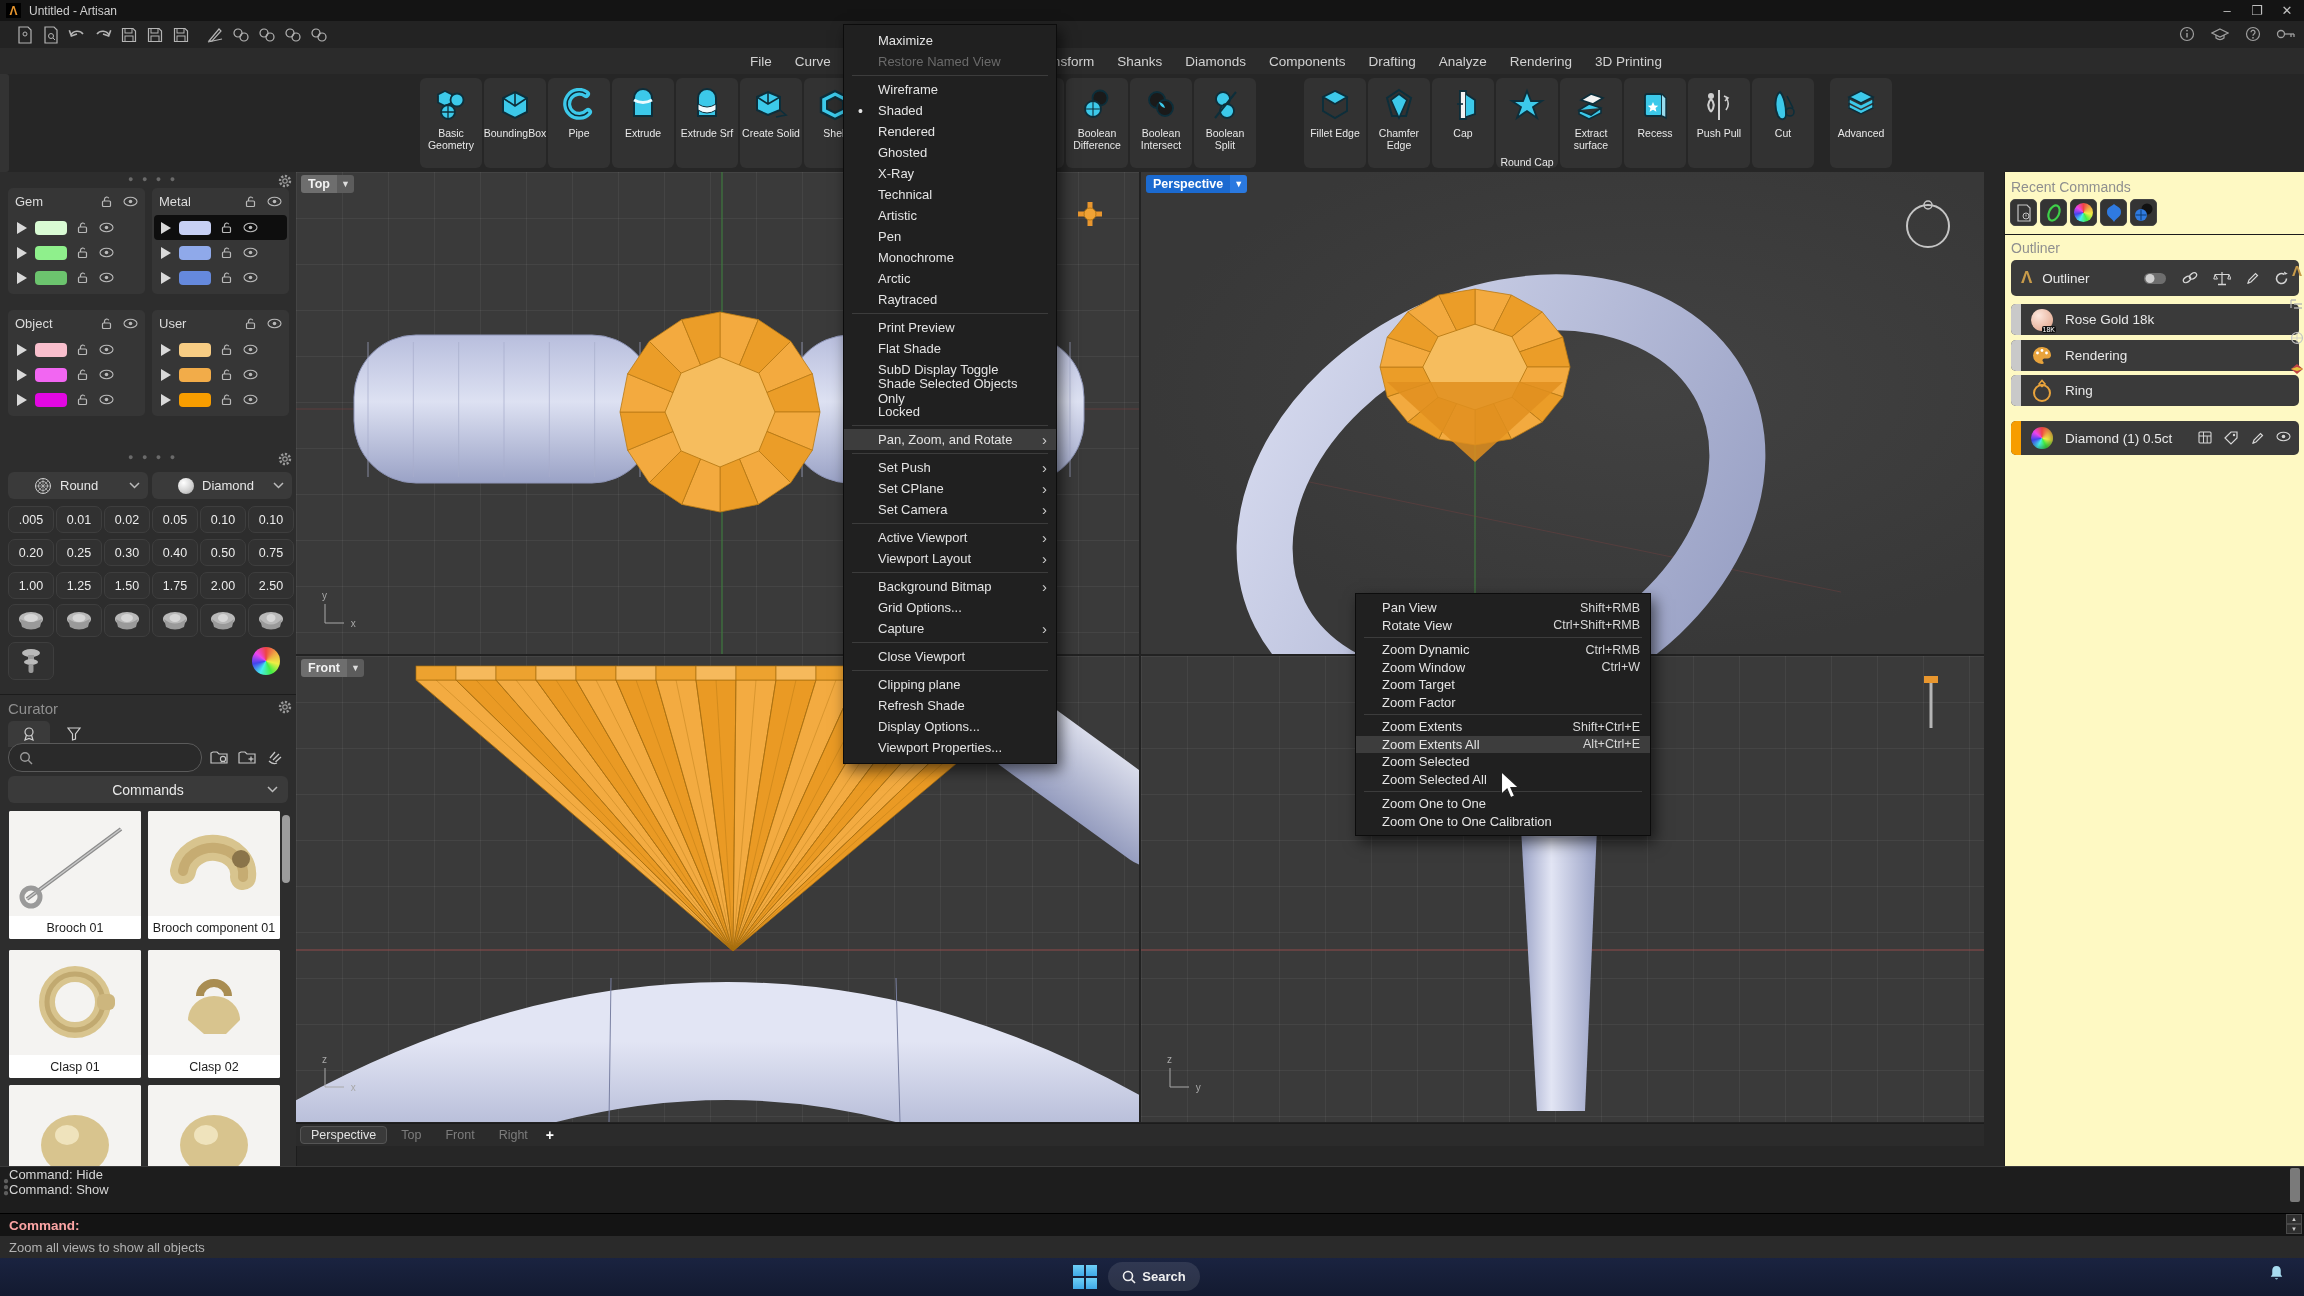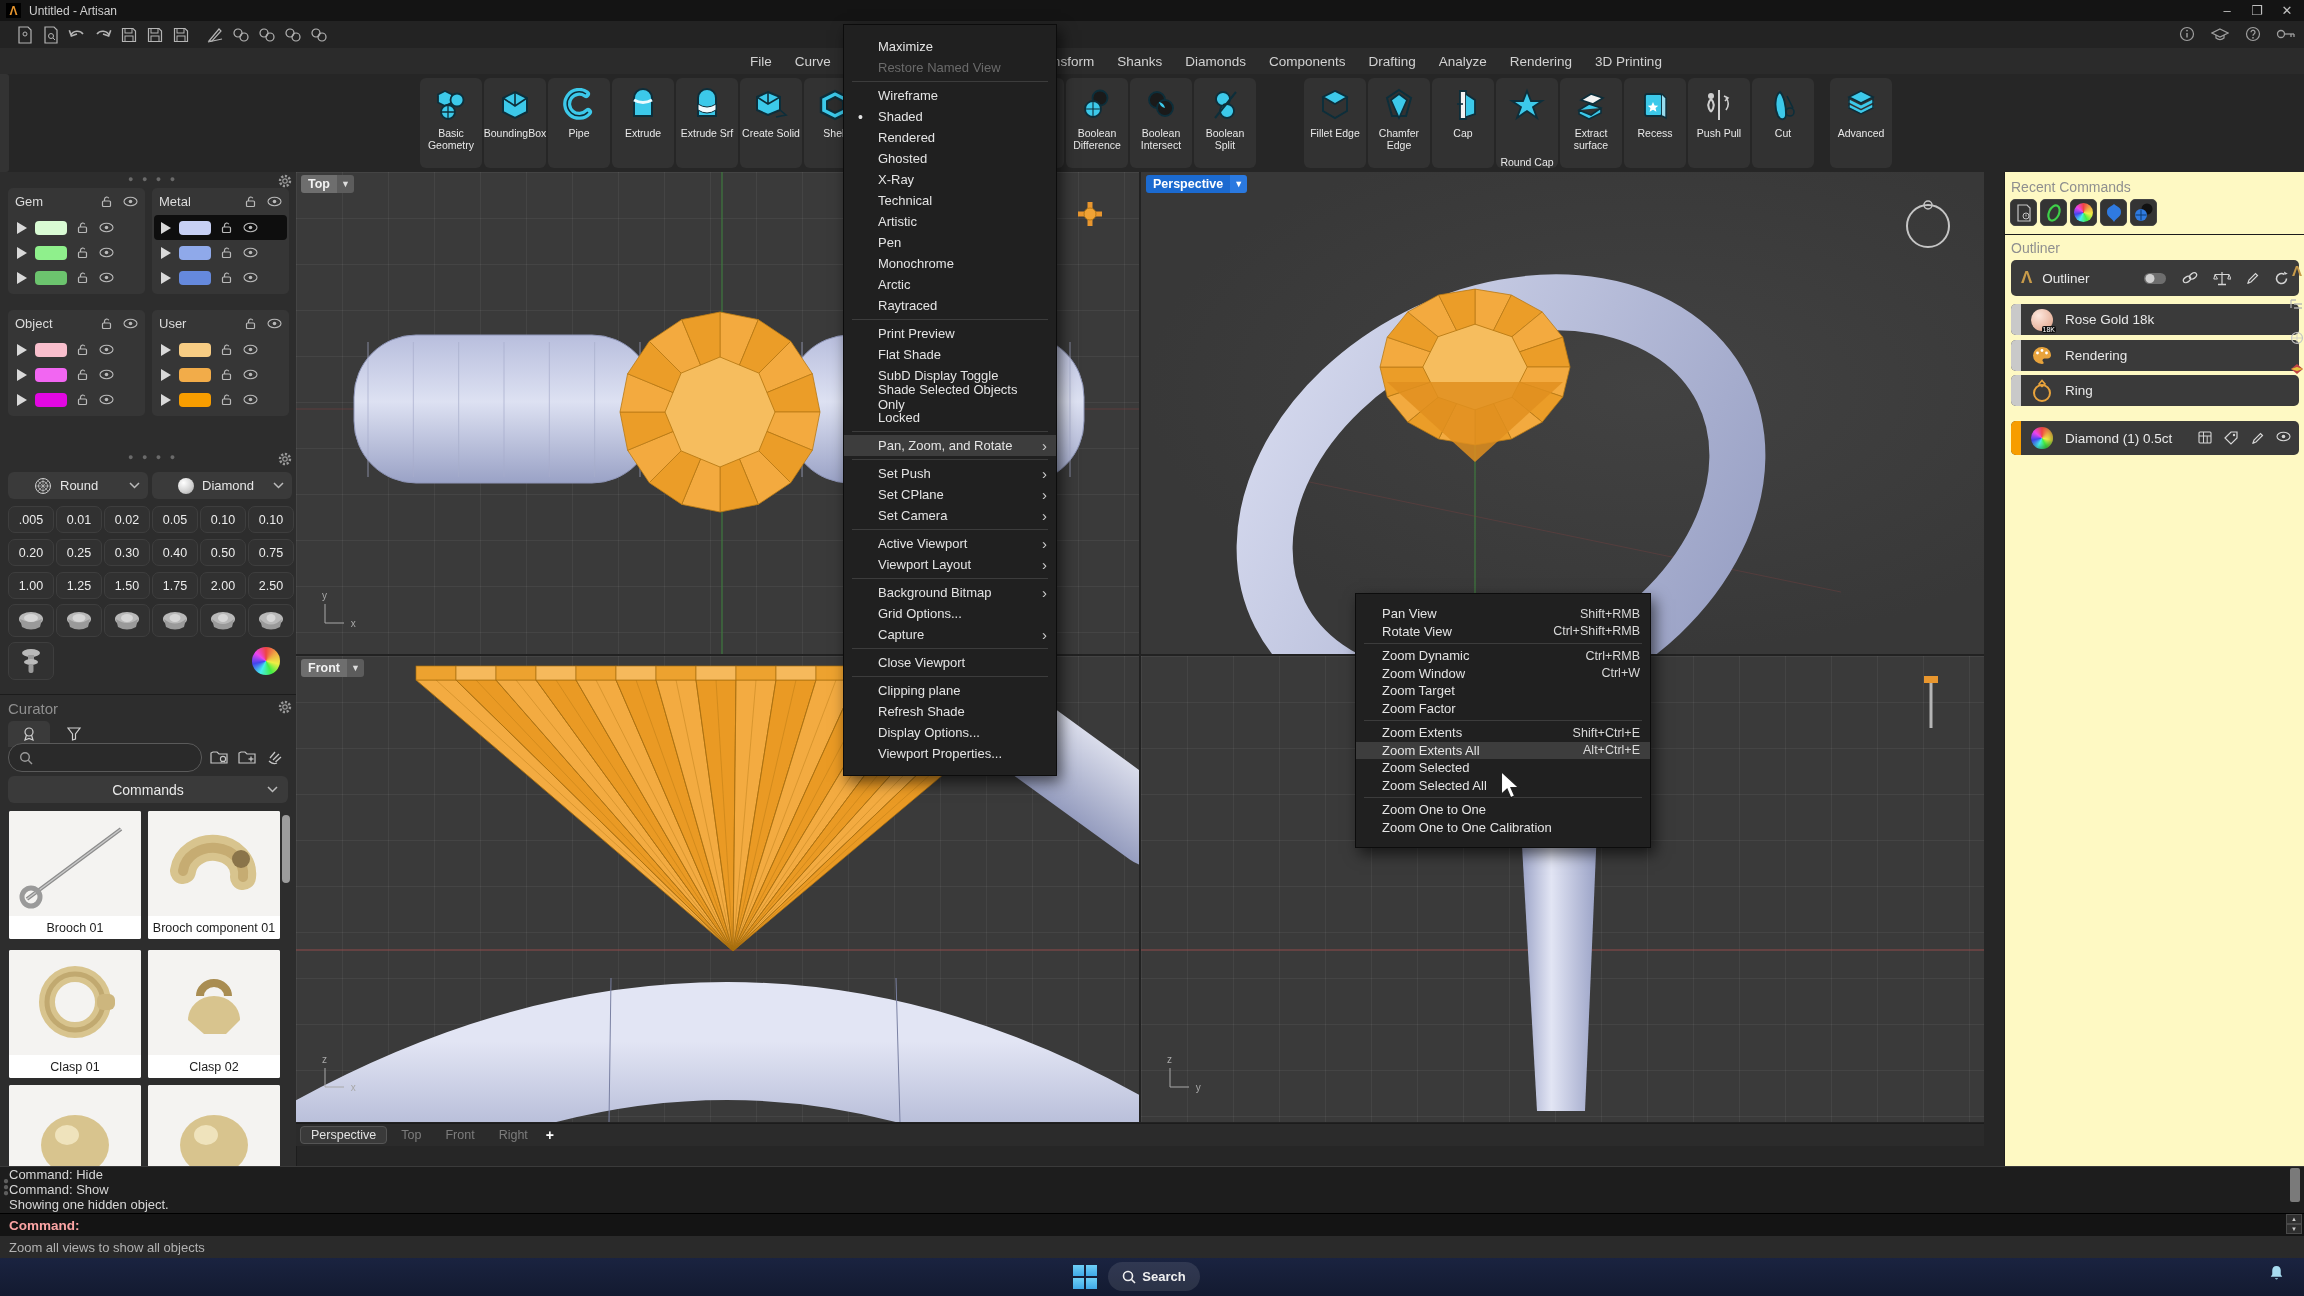--- a/index.html
+++ b/index.html
@@ -85,21 +85,21 @@
   .rp-head{position:absolute;font-size:14px;color:#8f8f8f;}
   .rc-btn{position:absolute;width:25px;height:25px;background:#343434;border:1px solid #454545;border-radius:5px;
           display:flex;align-items:center;justify-content:center;}
   .outl-row{position:absolute;left:6px;width:288px;height:31px;background:#3a3a3a;border-radius:5px;
             display:flex;align-items:center;overflow:hidden;}
   .outl-bar{width:10px;height:31px;background:#c9c9c9;margin-right:10px;flex:none;}
   .outl-bar.orange{background:#f79d00;}
   .outl-lb{font-size:13.5px;color:#e9e9e9;}
   .side-tab{position:absolute;left:2290px;width:14px;display:flex;justify-content:center;color:#b08c3c;}
   
-  .cmenu{position:absolute;background:#202020;border:1px solid #0c0c0c;box-shadow:4px 6px 14px rgba(0,0,0,.6);z-index:40;padding:11px 0;}
+  .cmenu{position:absolute;background:#202020;border:1px solid #0c0c0c;box-shadow:4px 6px 14px rgba(0,0,0,.6);z-index:40;padding:5px 0;}
   .cm-item{height:21px;display:flex;align-items:center;font-size:13px;color:#e4e4e4;padding:0 10px 0 34px;position:relative;}
   .cm-item.hl{background:#3d3d3d;}
   .cm-item.dis{color:#6a6a6a;}
   .cm-bullet{position:absolute;left:14px;font-size:14px;}
   .cm-arrow{position:absolute;right:9px;color:#cdcdcd;font-size:15px;line-height:10px;}
   .cm-sep{height:1px;background:#3c3c3c;margin:3px 8px;}
   .cm-short{margin-left:auto;color:#d8d8d8;font-size:12.5px;}
   
   #cmd-history{left:0;top:1166px;width:2304px;height:47px;background:#1d1d1d;border-top:1px solid #3a3a3a;color:#d6d6d6;font-size:13px;}
   .cmd-line{padding-left:9px;height:15px;line-height:15px;}
@@ -1306,21 +1306,20 @@
               </svg>
             </span>
           </span>
         </div>
       </div>
   </div>
 
   <div id="cmd-history" class="abs">
       <div class="cmd-line">Command: Hide</div>
       <div class="cmd-line">Command: Show</div>
-      <div class="cmd-line">Showing one hidden object.</div>
     </div>
   <div class="abs" style="left:3px;top:1178px;color:#5e5e5e;font-size:10px;line-height:6px">●<br>●<br>●</div>
   <div id="hist-scroll"></div>
   <div id="cmd-input" class="abs">
     <span style="padding-left:9px">Command:</span>
   </div>
   <div id="cmd-spin">
     <div class="spin-btn">▲</div>
     <div class="spin-btn">▼</div>
   </div>

